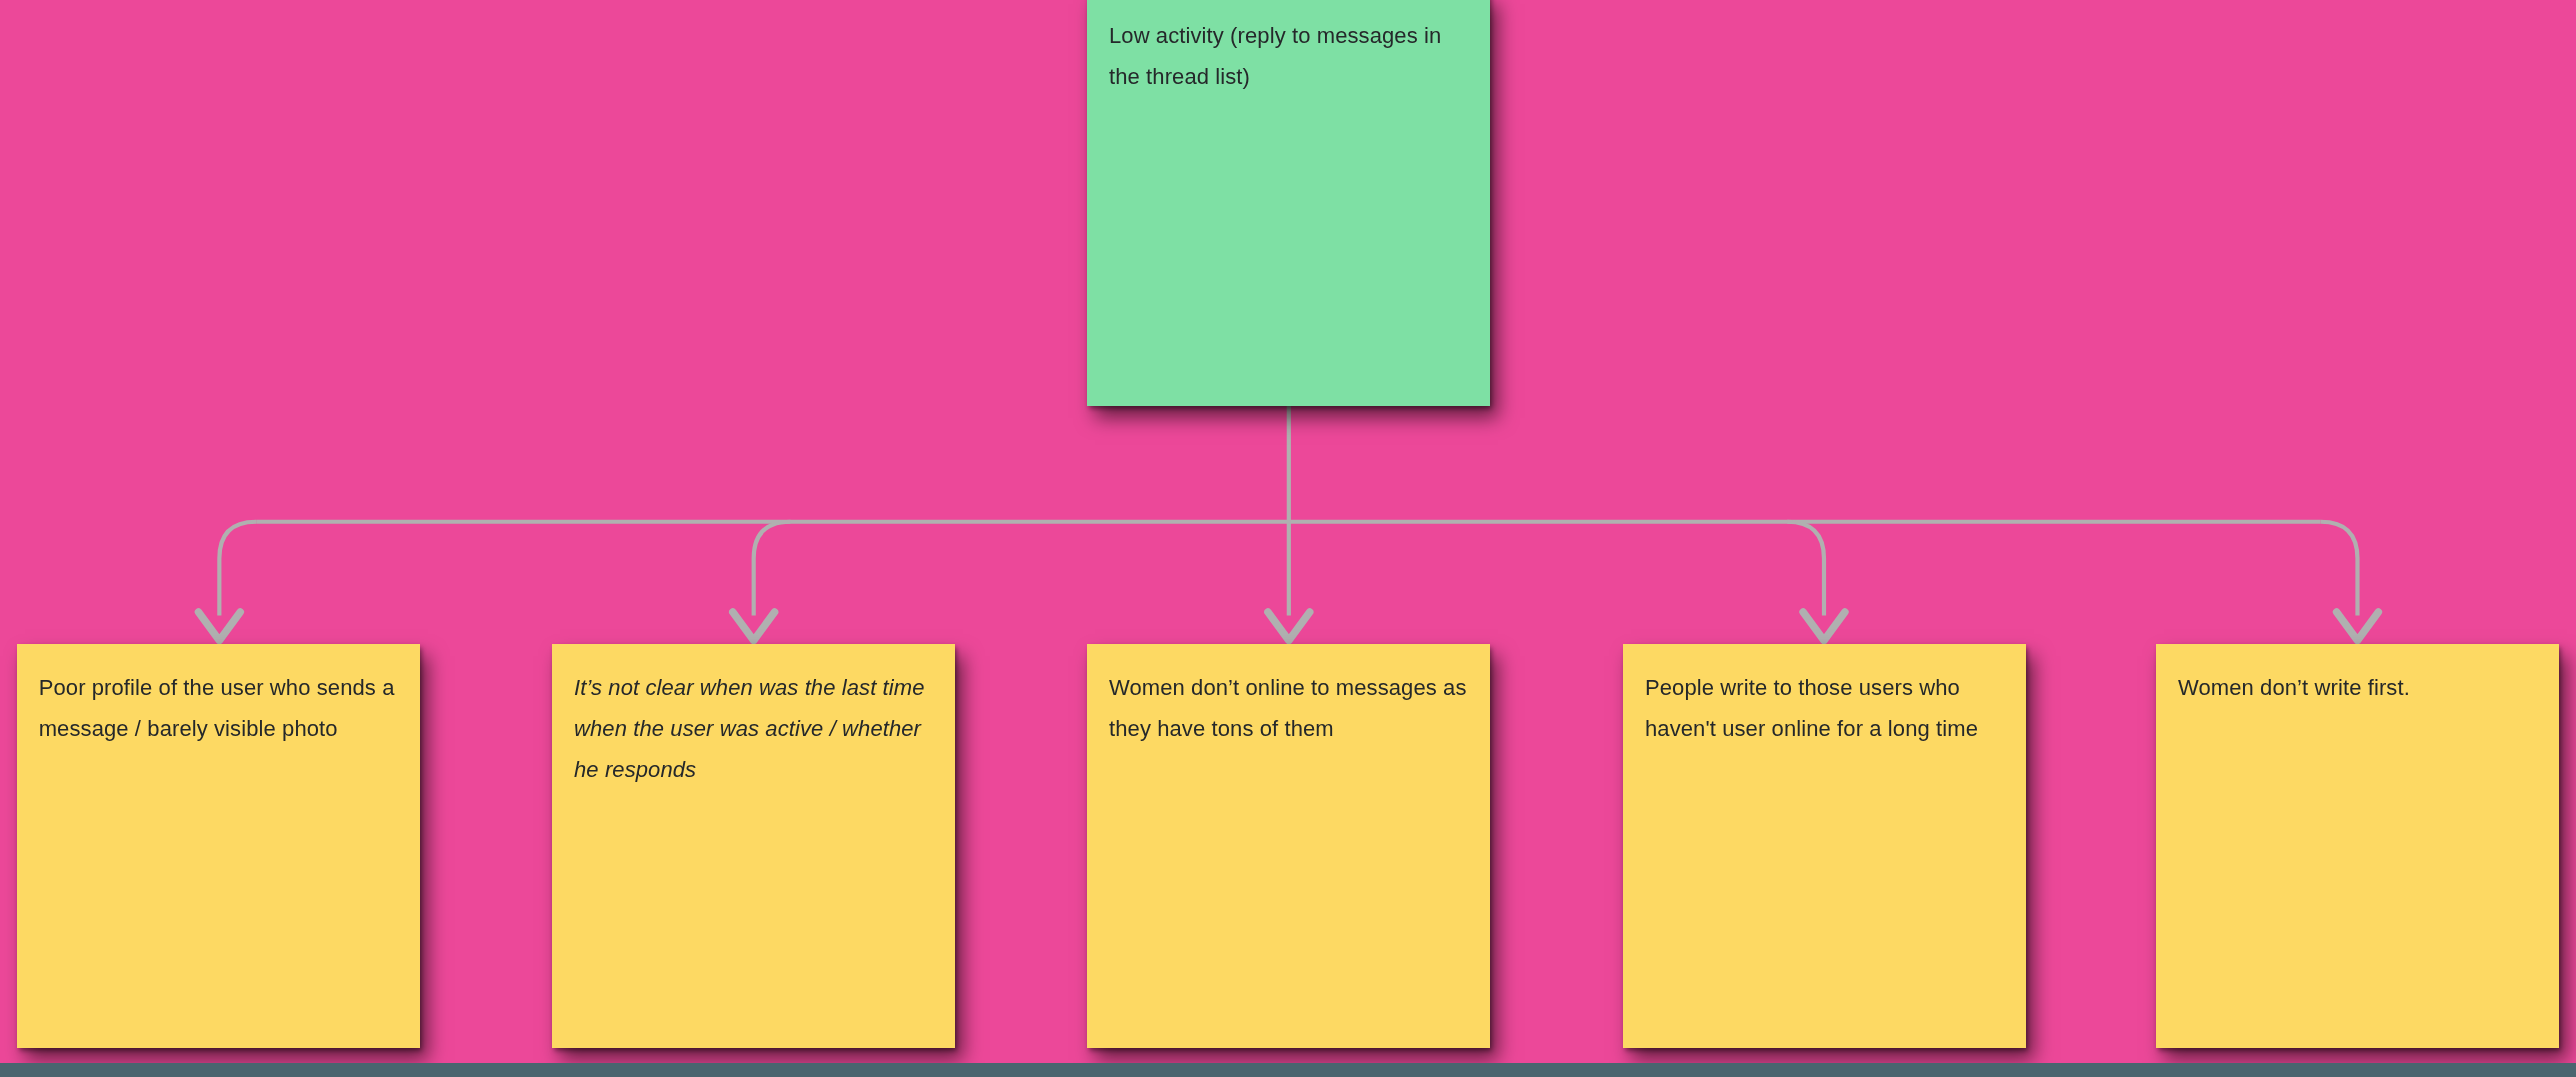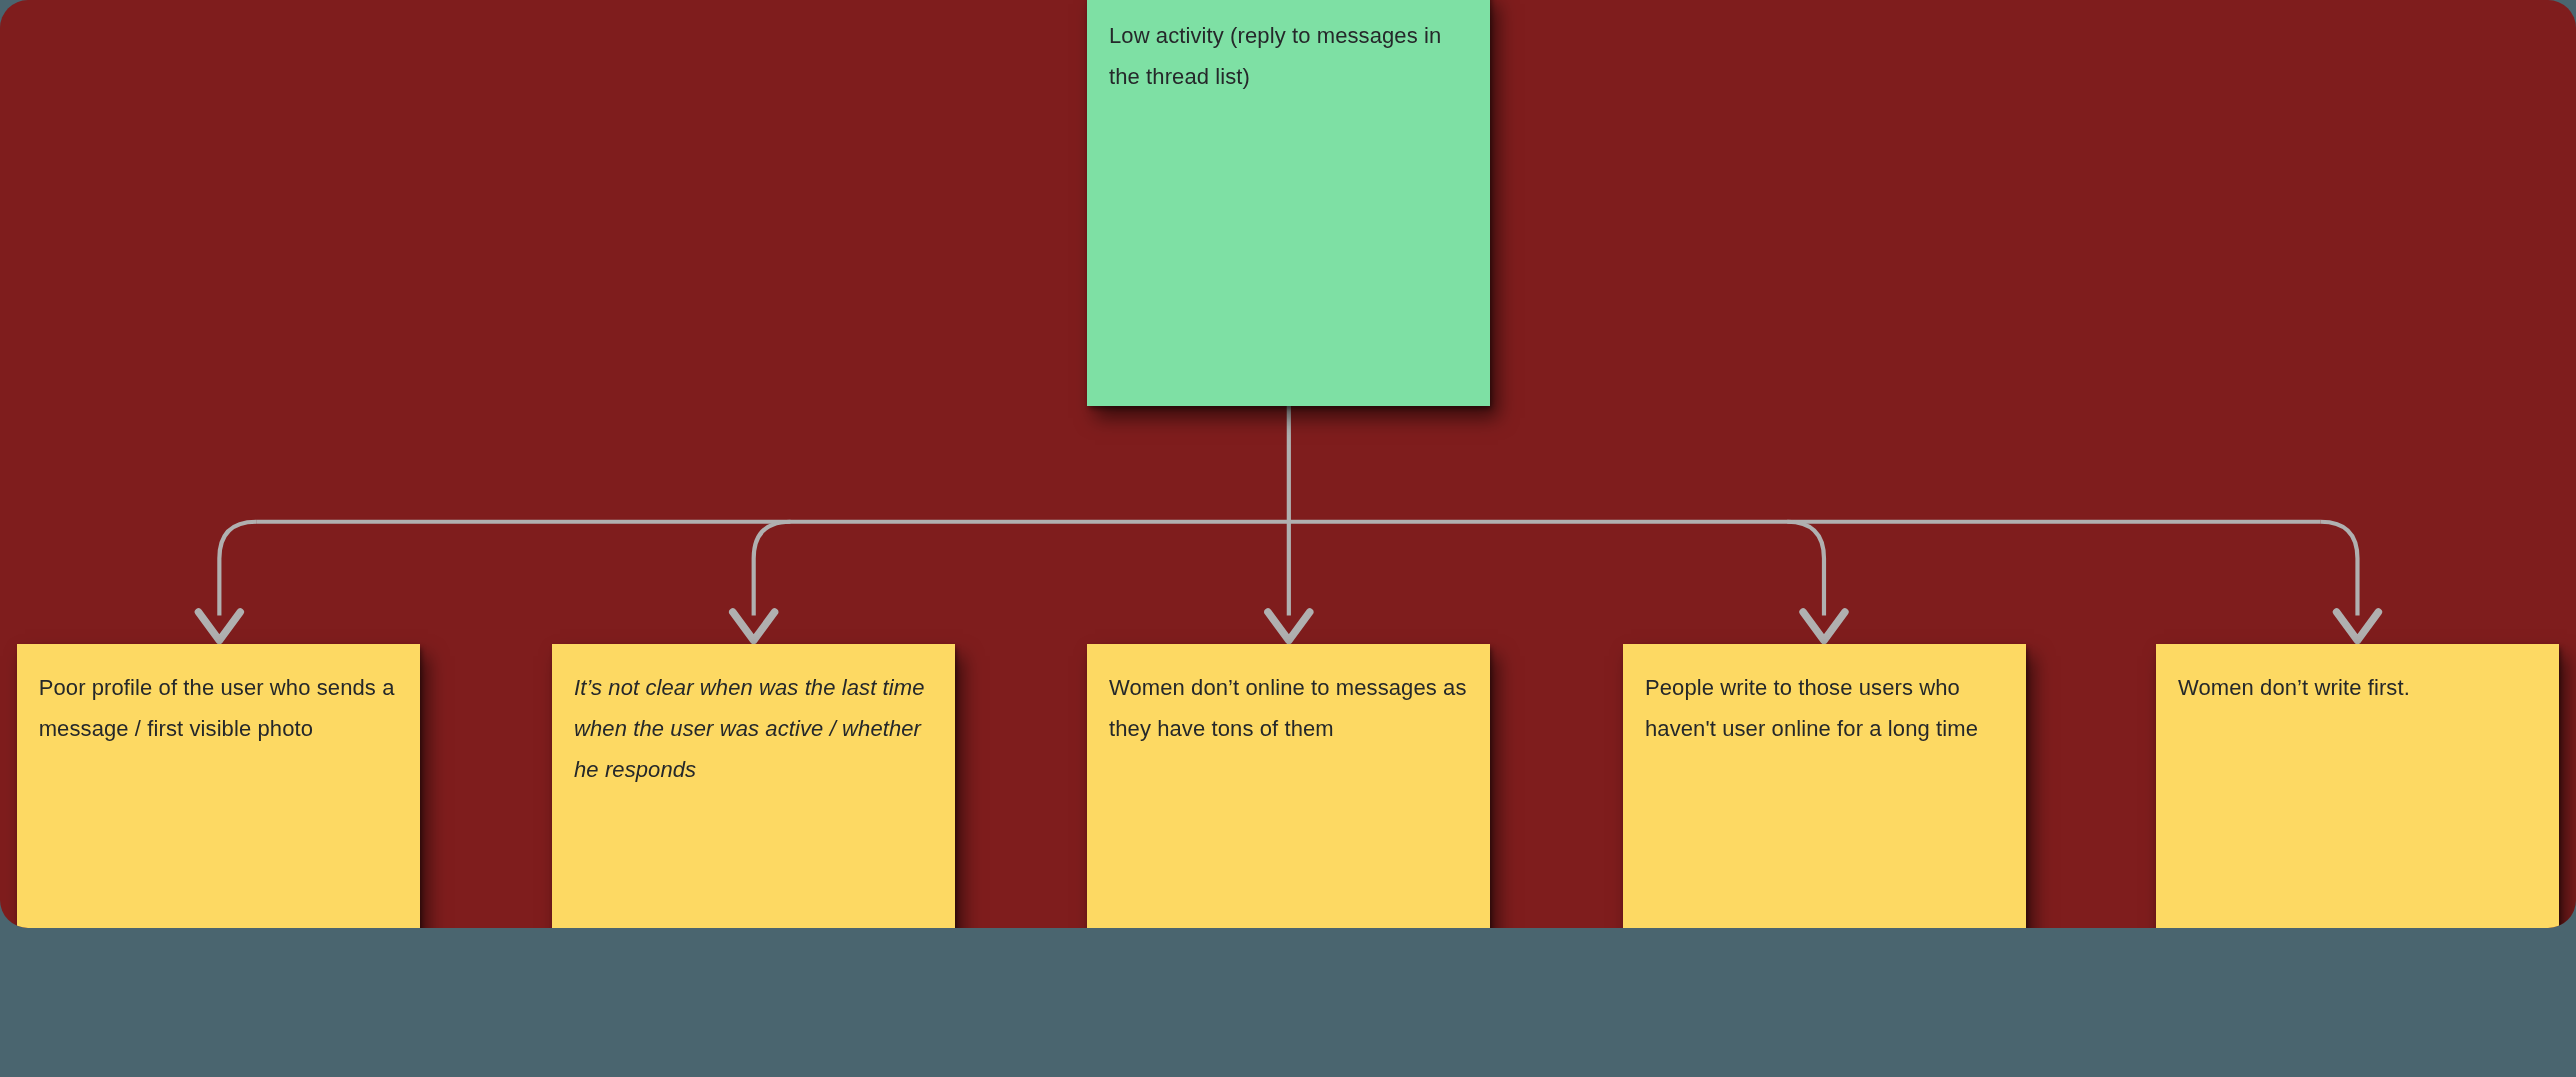--- a/index.html
+++ b/index.html
@@ -41,21 +41,21 @@
   .card-root {
     background: #7ee0a4;
   }
   .card-leaf {
     background: #fdd963;
   }
 </style>
 </head>
 <body>
 
-<div id="board" style="width: 2576px; height: 928px; background: #7f1d1d; border-radius: 28px;">
+<div id="board" style="width: 2576px; height: 1063px; background: #ec4899;">
 
   <svg class="connectors" viewBox="0 0 3080 1288" width="2576" height="1077" xmlns="http://www.w3.org/2000/svg">
     <g id="connector-paths" fill="none" stroke="#b0b0b0" stroke-width="5" stroke-linecap="butt" stroke-linejoin="round">
         <path d="M 306 624 L 2775 624"></path>
         <path d="M 1541 485 L 1541 736"></path>
         <path d="M 262 736 L 262 668 Q 262 624 306 624"></path>
         <path d="M 901 736 L 901 668 Q 901 624 945 624"></path>
         <path d="M 2181 736 L 2181 668 Q 2181 624 2137 624"></path>
         <path d="M 2819 736 L 2819 668 Q 2819 624 2775 624"></path>
       </g>
@@ -66,21 +66,21 @@
         <path d="M 2156 732 L 2181 766 L 2206 732" fill="none" stroke="#b0b0b0" stroke-width="9" stroke-linecap="round" stroke-linejoin="round"></path>
         <path d="M 2794 732 L 2819 766 L 2844 732" fill="none" stroke="#b0b0b0" stroke-width="9" stroke-linecap="round" stroke-linejoin="round"></path>
       </g>
   </svg>
 
   <div class="card card-root" id="node-root" style="left: 1087px; top: -8.4px; width: 403px; height: 414px; background: rgb(126, 224, 164);">
     <div class="card-text">Low activity (reply to messages in the thread list)</div>
   </div>
 
   <div class="card card-leaf" id="node-leaf-0" style="left: 16.7px; top: 644px; width: 403px; height: 404px; background: rgb(253, 217, 99);">
-    <div class="card-text">Poor profile of the user who sends a message / first visible photo</div>
+    <div class="card-text">Poor profile of the user who sends a message / barely visible photo</div>
   </div>
 
   <div class="card card-leaf" id="node-leaf-1" style="left: 552px; top: 644px; width: 403px; height: 404px; background: rgb(253, 217, 99); font-style: italic;">
     <div class="card-text">It’s not clear when was the last time when the user was active / whether he responds</div>
   </div>
 
   <div class="card card-leaf" id="node-leaf-2" style="left: 1087px; top: 644px; width: 403px; height: 404px; background: rgb(253, 217, 99);">
     <div class="card-text">Women don’t online to messages as they have tons of them</div>
   </div>
 

